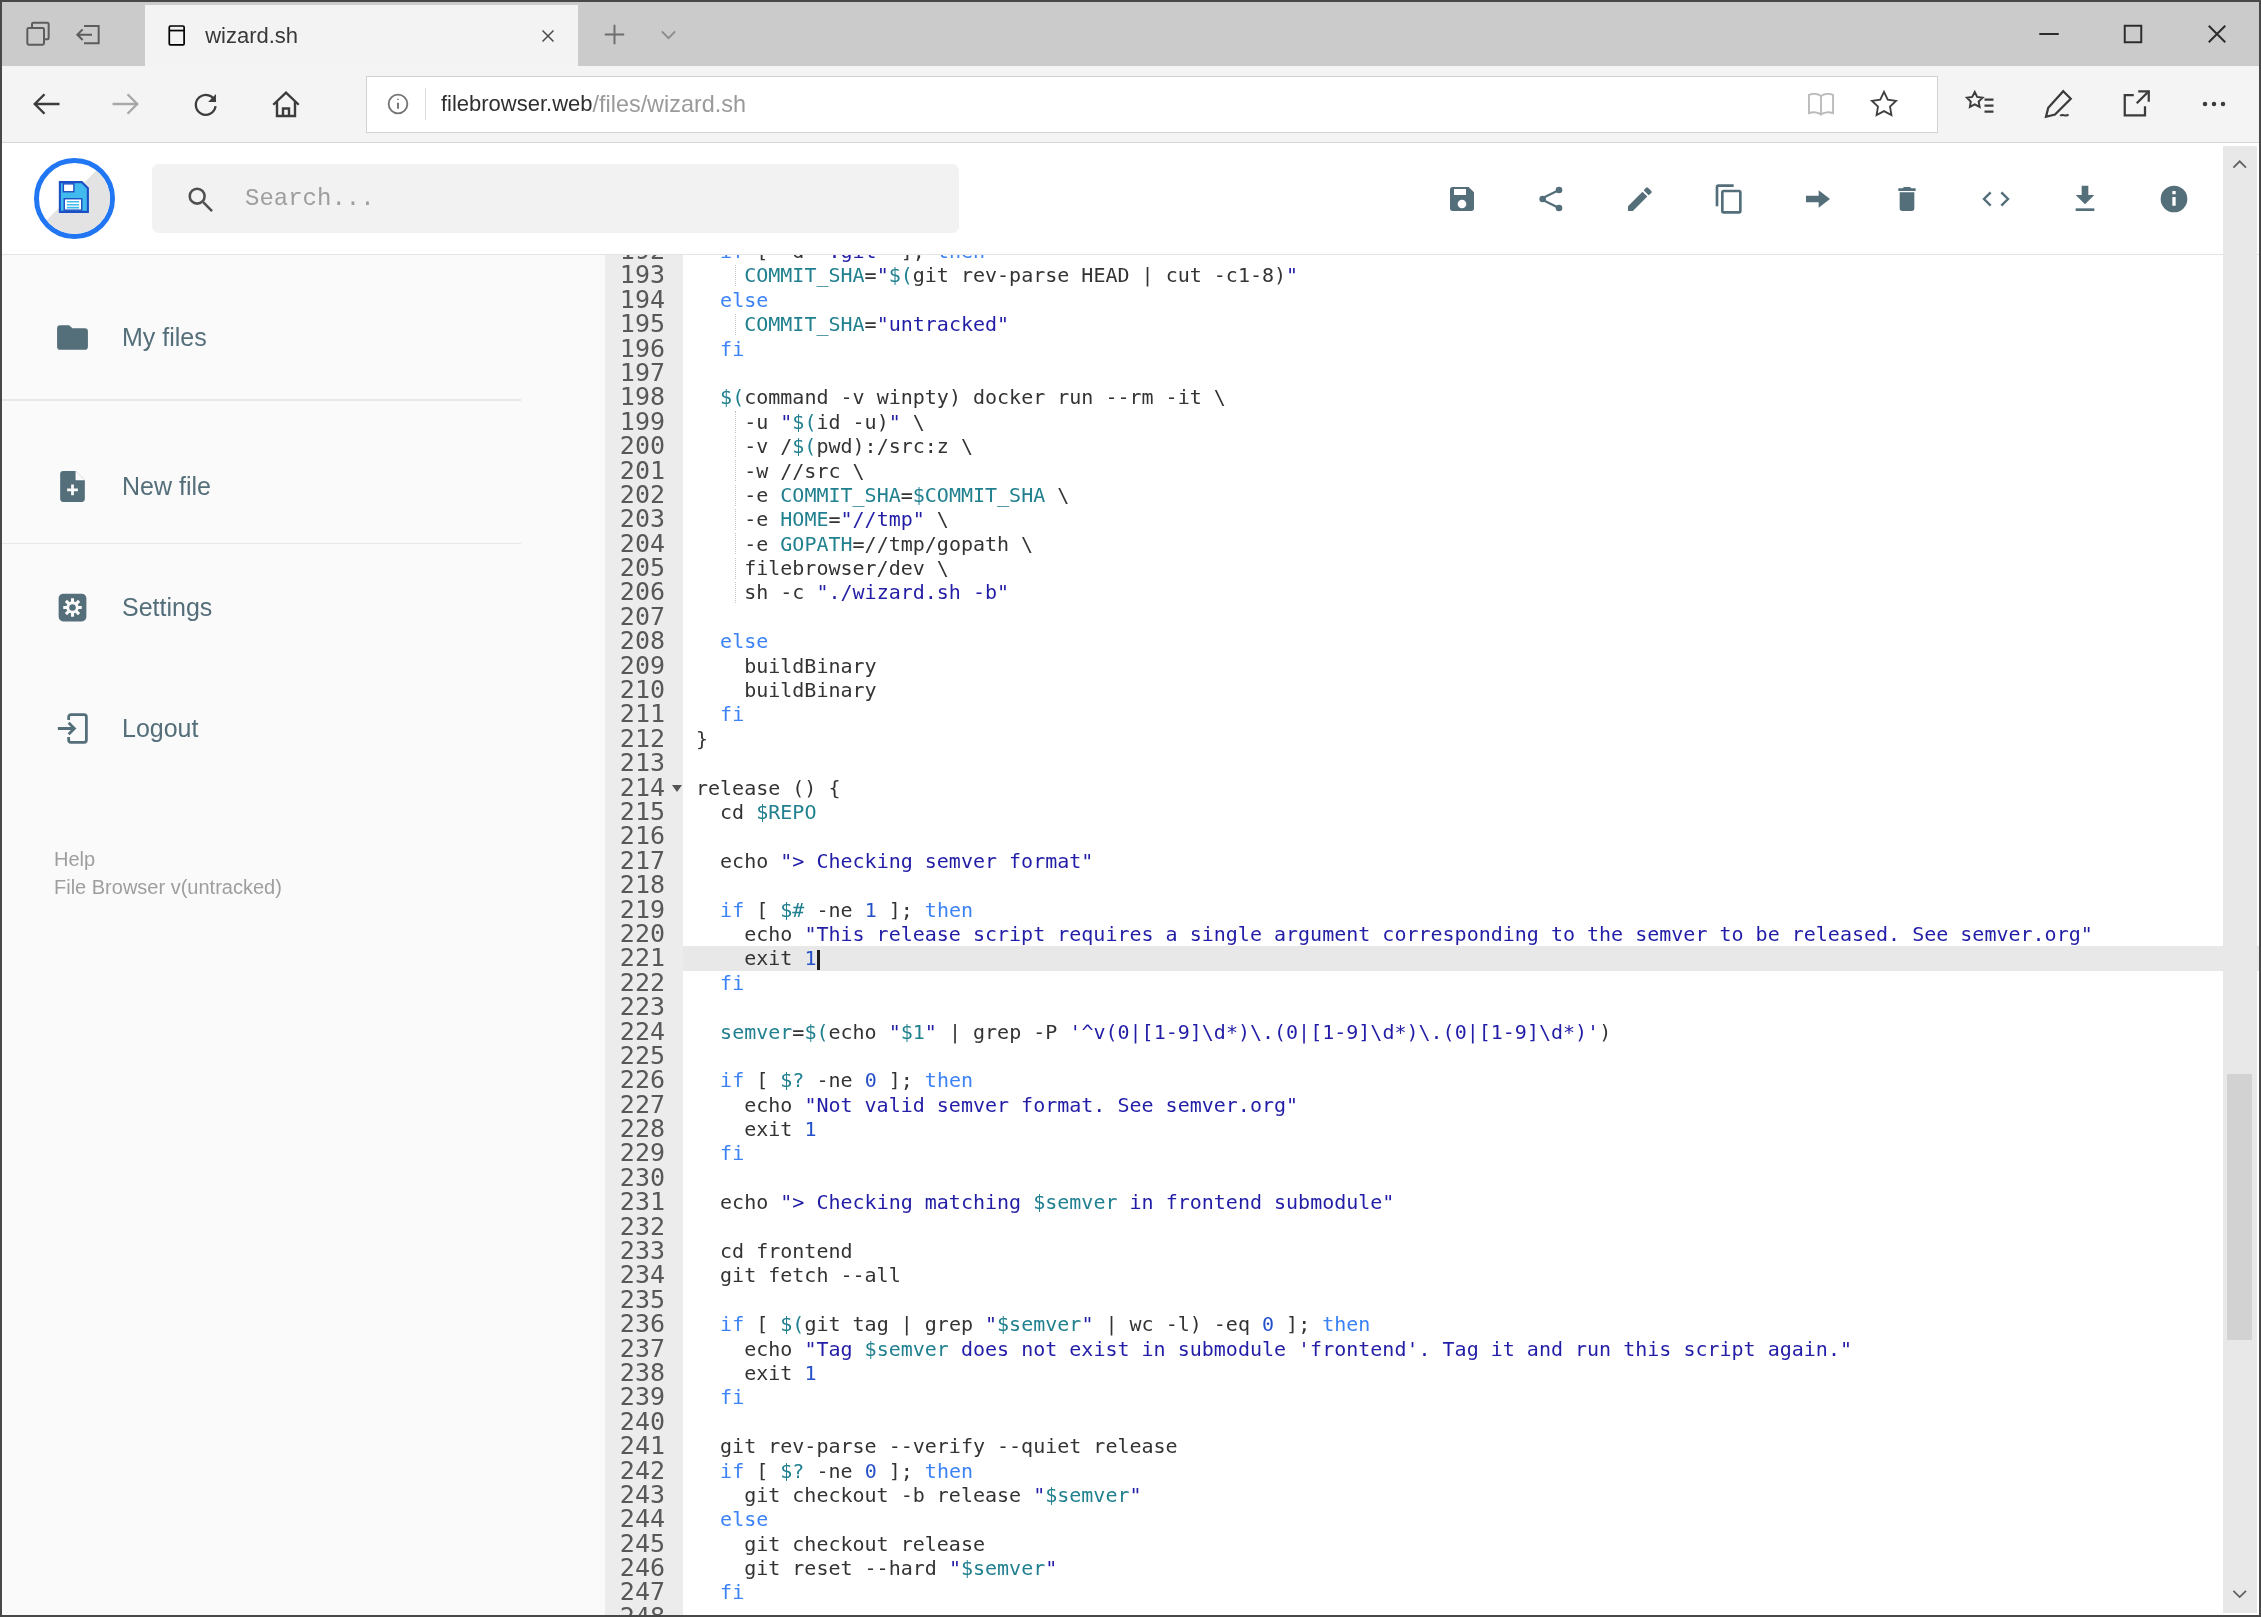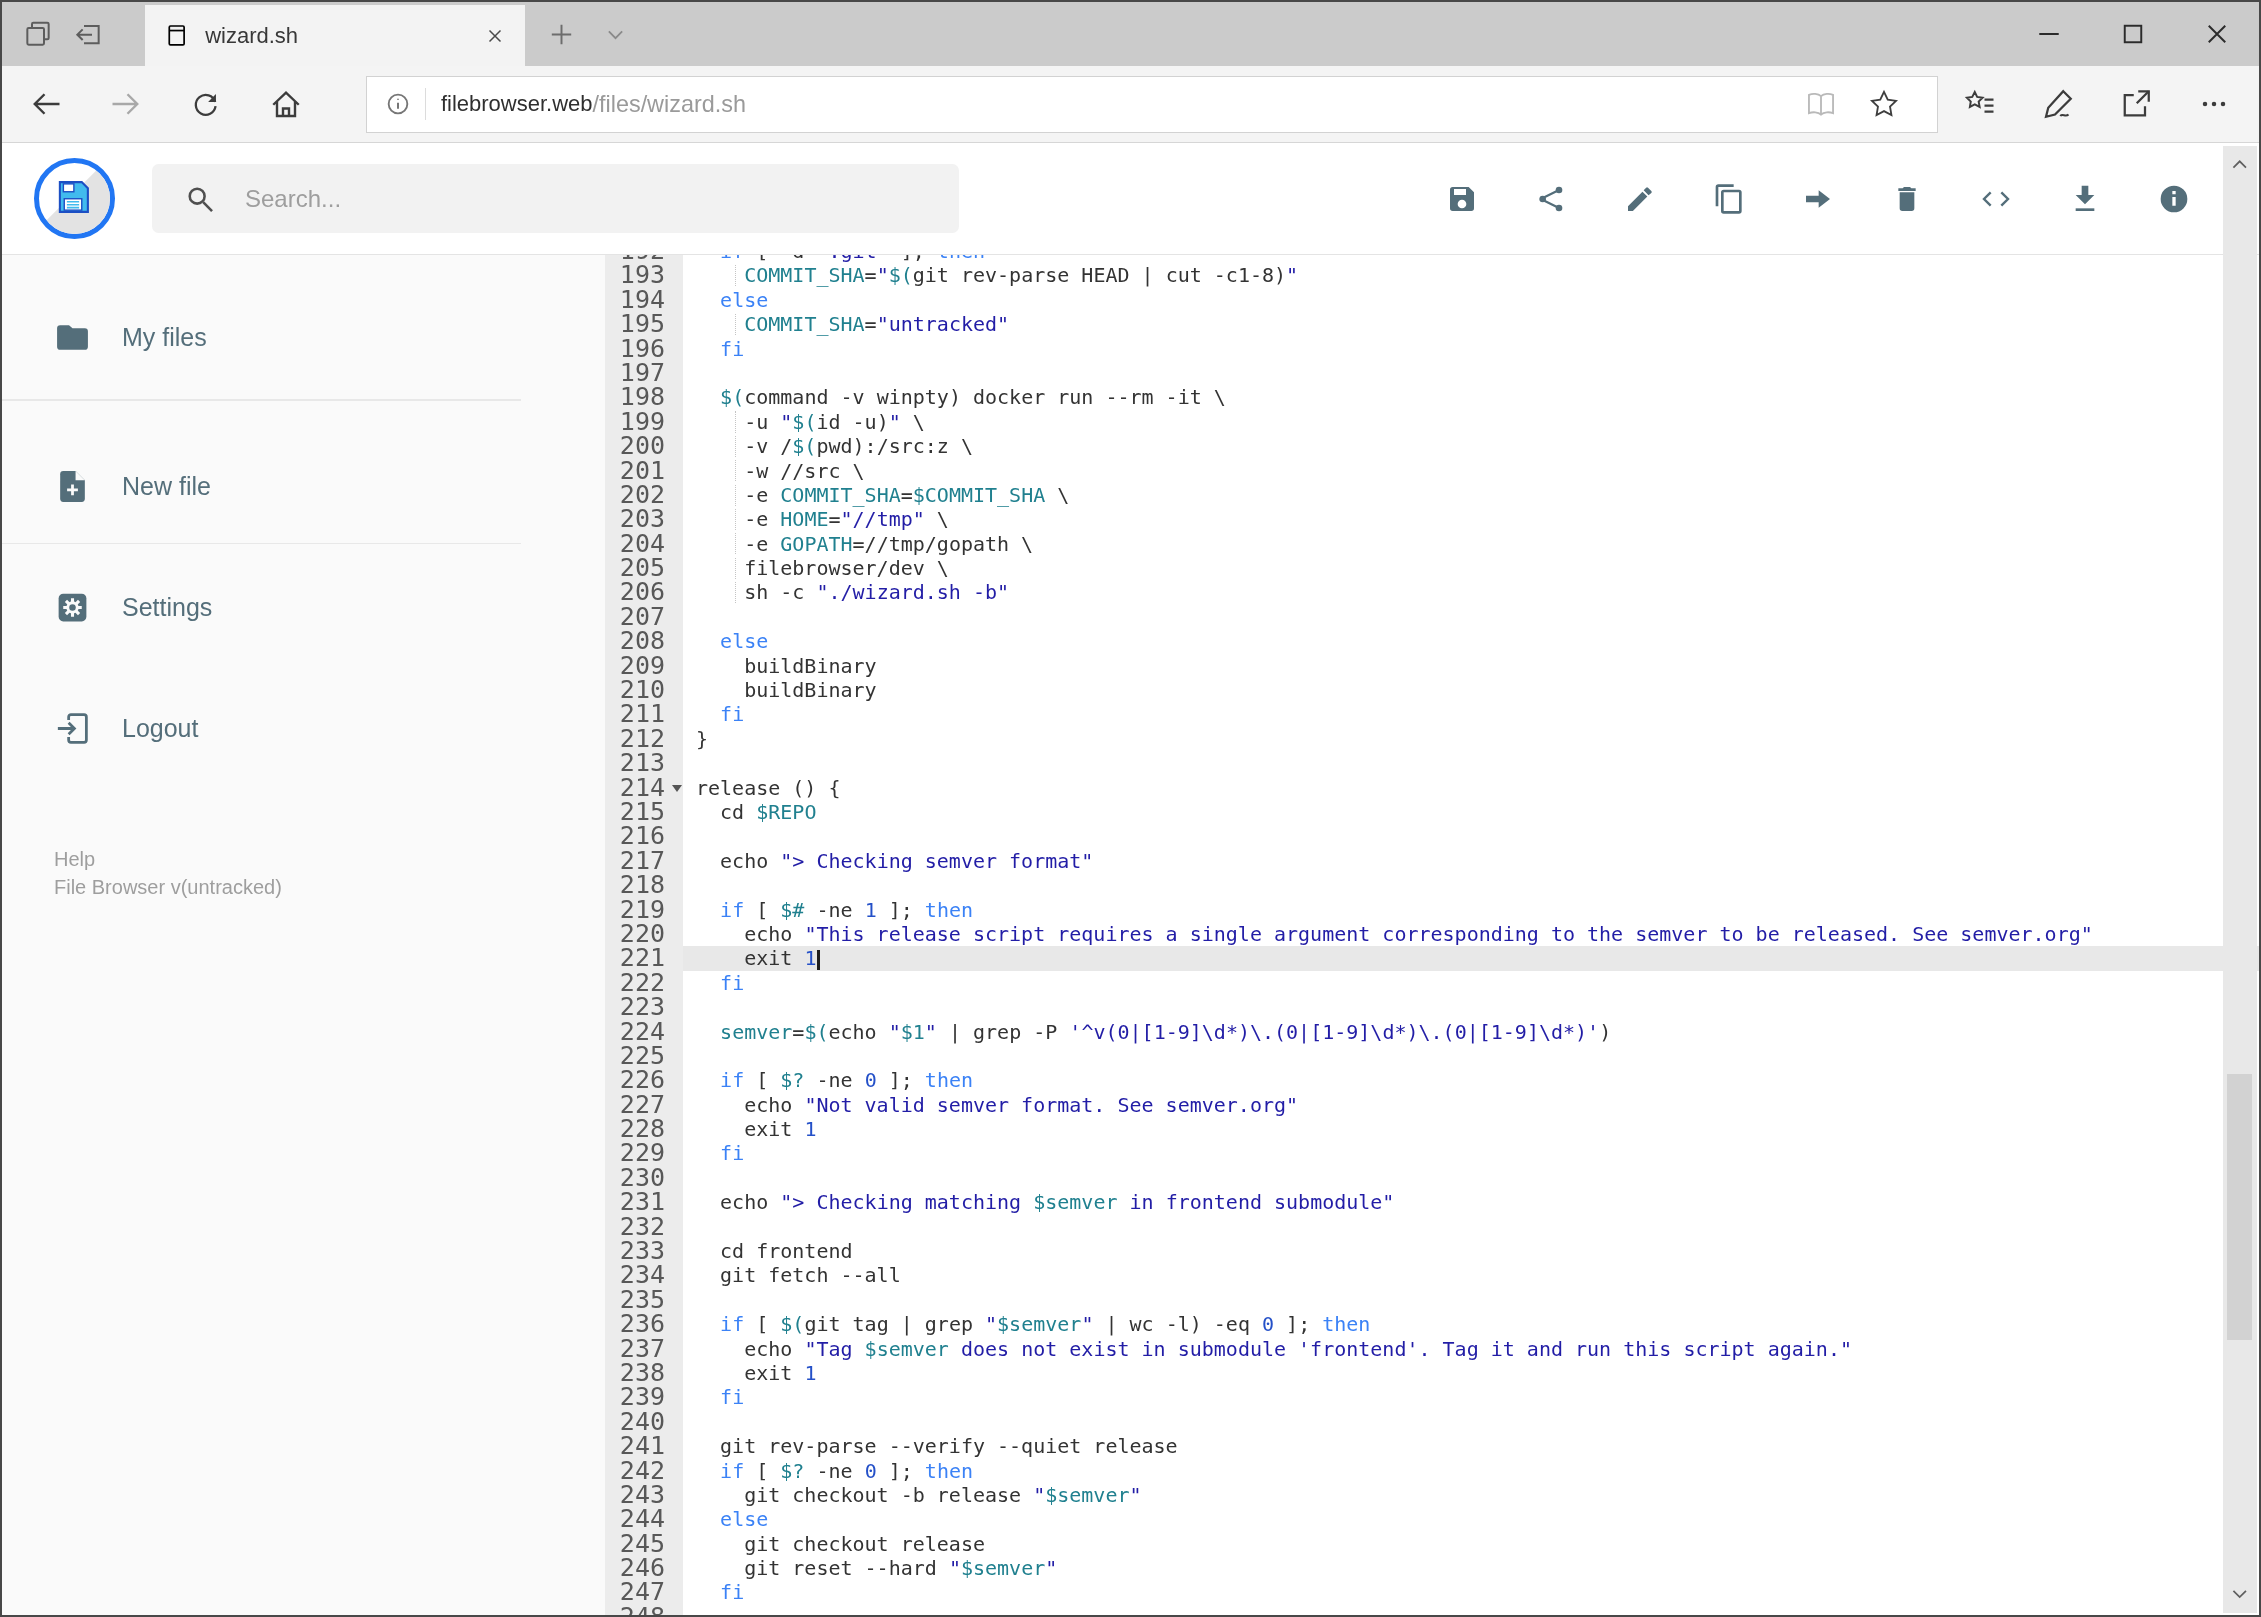--- a/index.html
+++ b/index.html
@@ -6,21 +6,21 @@
   body{width:2261px;height:1617px;position:relative;overflow:hidden;background:#fff;
        font-family:"Liberation Sans",sans-serif;}
   .frame{position:absolute;inset:0;border:2.4px solid #484848;box-sizing:border-box;
          display:flex;flex-direction:column;background:#fff}
   .icn{display:inline-flex;align-items:center;justify-content:center;flex:0 0 auto}
   .icn svg{display:block}
 
   
   .titlebar{flex:0 0 64px;background:#cbcbcb;display:flex;align-items:center;padding-left:11.3px}
   .tbtn{width:50px;height:64px;display:flex;align-items:center;justify-content:center;color:#5d5d5d}
-  .tab{width:380px;height:61px;margin-left:32px;margin-top:2.4px;align-self:flex-end;background:#f3f3f3;
+  .tab{width:433px;height:61px;margin-left:32px;margin-top:2.4px;align-self:flex-end;background:#f3f3f3;
        display:flex;align-items:center;padding:0 18px;box-sizing:border-box}
   .tabtitle{font-size:22px;color:#383838;margin-left:14.5px;flex:1;white-space:nowrap}
   .tab-close{color:#4a4a4a}
   .newtab{margin-left:21px;color:#6d6d6d}
   .tabchev{margin-left:24px;color:#8a8a8a}
   .wincontrols{margin-left:auto;display:flex}
   .wbtn{width:84px;height:64px;display:flex;align-items:center;justify-content:center;color:#2b2b2b}
 
   
   .urlrow{flex:0 0 76px;background:#f4f4f4;border-bottom:1.6px solid #d6d6d6;
@@ -41,21 +41,21 @@
               display:flex;align-items:center}
   .logo{width:81px;height:81px;border-radius:50%;border:5.7px solid #2176f3;box-sizing:border-box;
         margin-left:32px;background:#fff;position:relative;overflow:hidden;flex:0 0 auto}
   .logo::before{content:"";position:absolute;width:78px;height:78px;background:#e3e3e3;
         transform:rotate(45deg);left:21px;top:21px}
   .logo svg{position:relative;z-index:1;margin:13px}
   .search{margin-left:37px;width:807px;height:69px;background:#f2f2f2;border-radius:6.5px;
           display:flex;align-items:center;padding-left:31px;box-sizing:border-box}
   .search .icn{color:#4f4f4f}
   .search input{border:none;outline:none;background:transparent;font-size:24px;color:#333;
-          margin-left:26px;width:662px;font-family:Liberation Sans, sans-serif}
+          margin-left:26px;width:662px;font-family:Liberation Mono, monospace}
   .search input::placeholder{color:#9e9e9e}
   .actions{margin-left:auto;margin-right:69px;display:flex;align-items:center;gap:57px}
   .actions .icn{color:#546e7a;cursor:pointer}
 
   
   .content{flex:1;display:flex;min-height:0}
   .sidebar{flex:0 0 603px;background:#fafafa}
   .sb-item{height:81px;display:flex;align-items:center;padding-left:52px;gap:31px;cursor:pointer}
   .sb-item .icn{color:#546e7a}
   .sb-label{font-size:25px;color:#546e7a}

